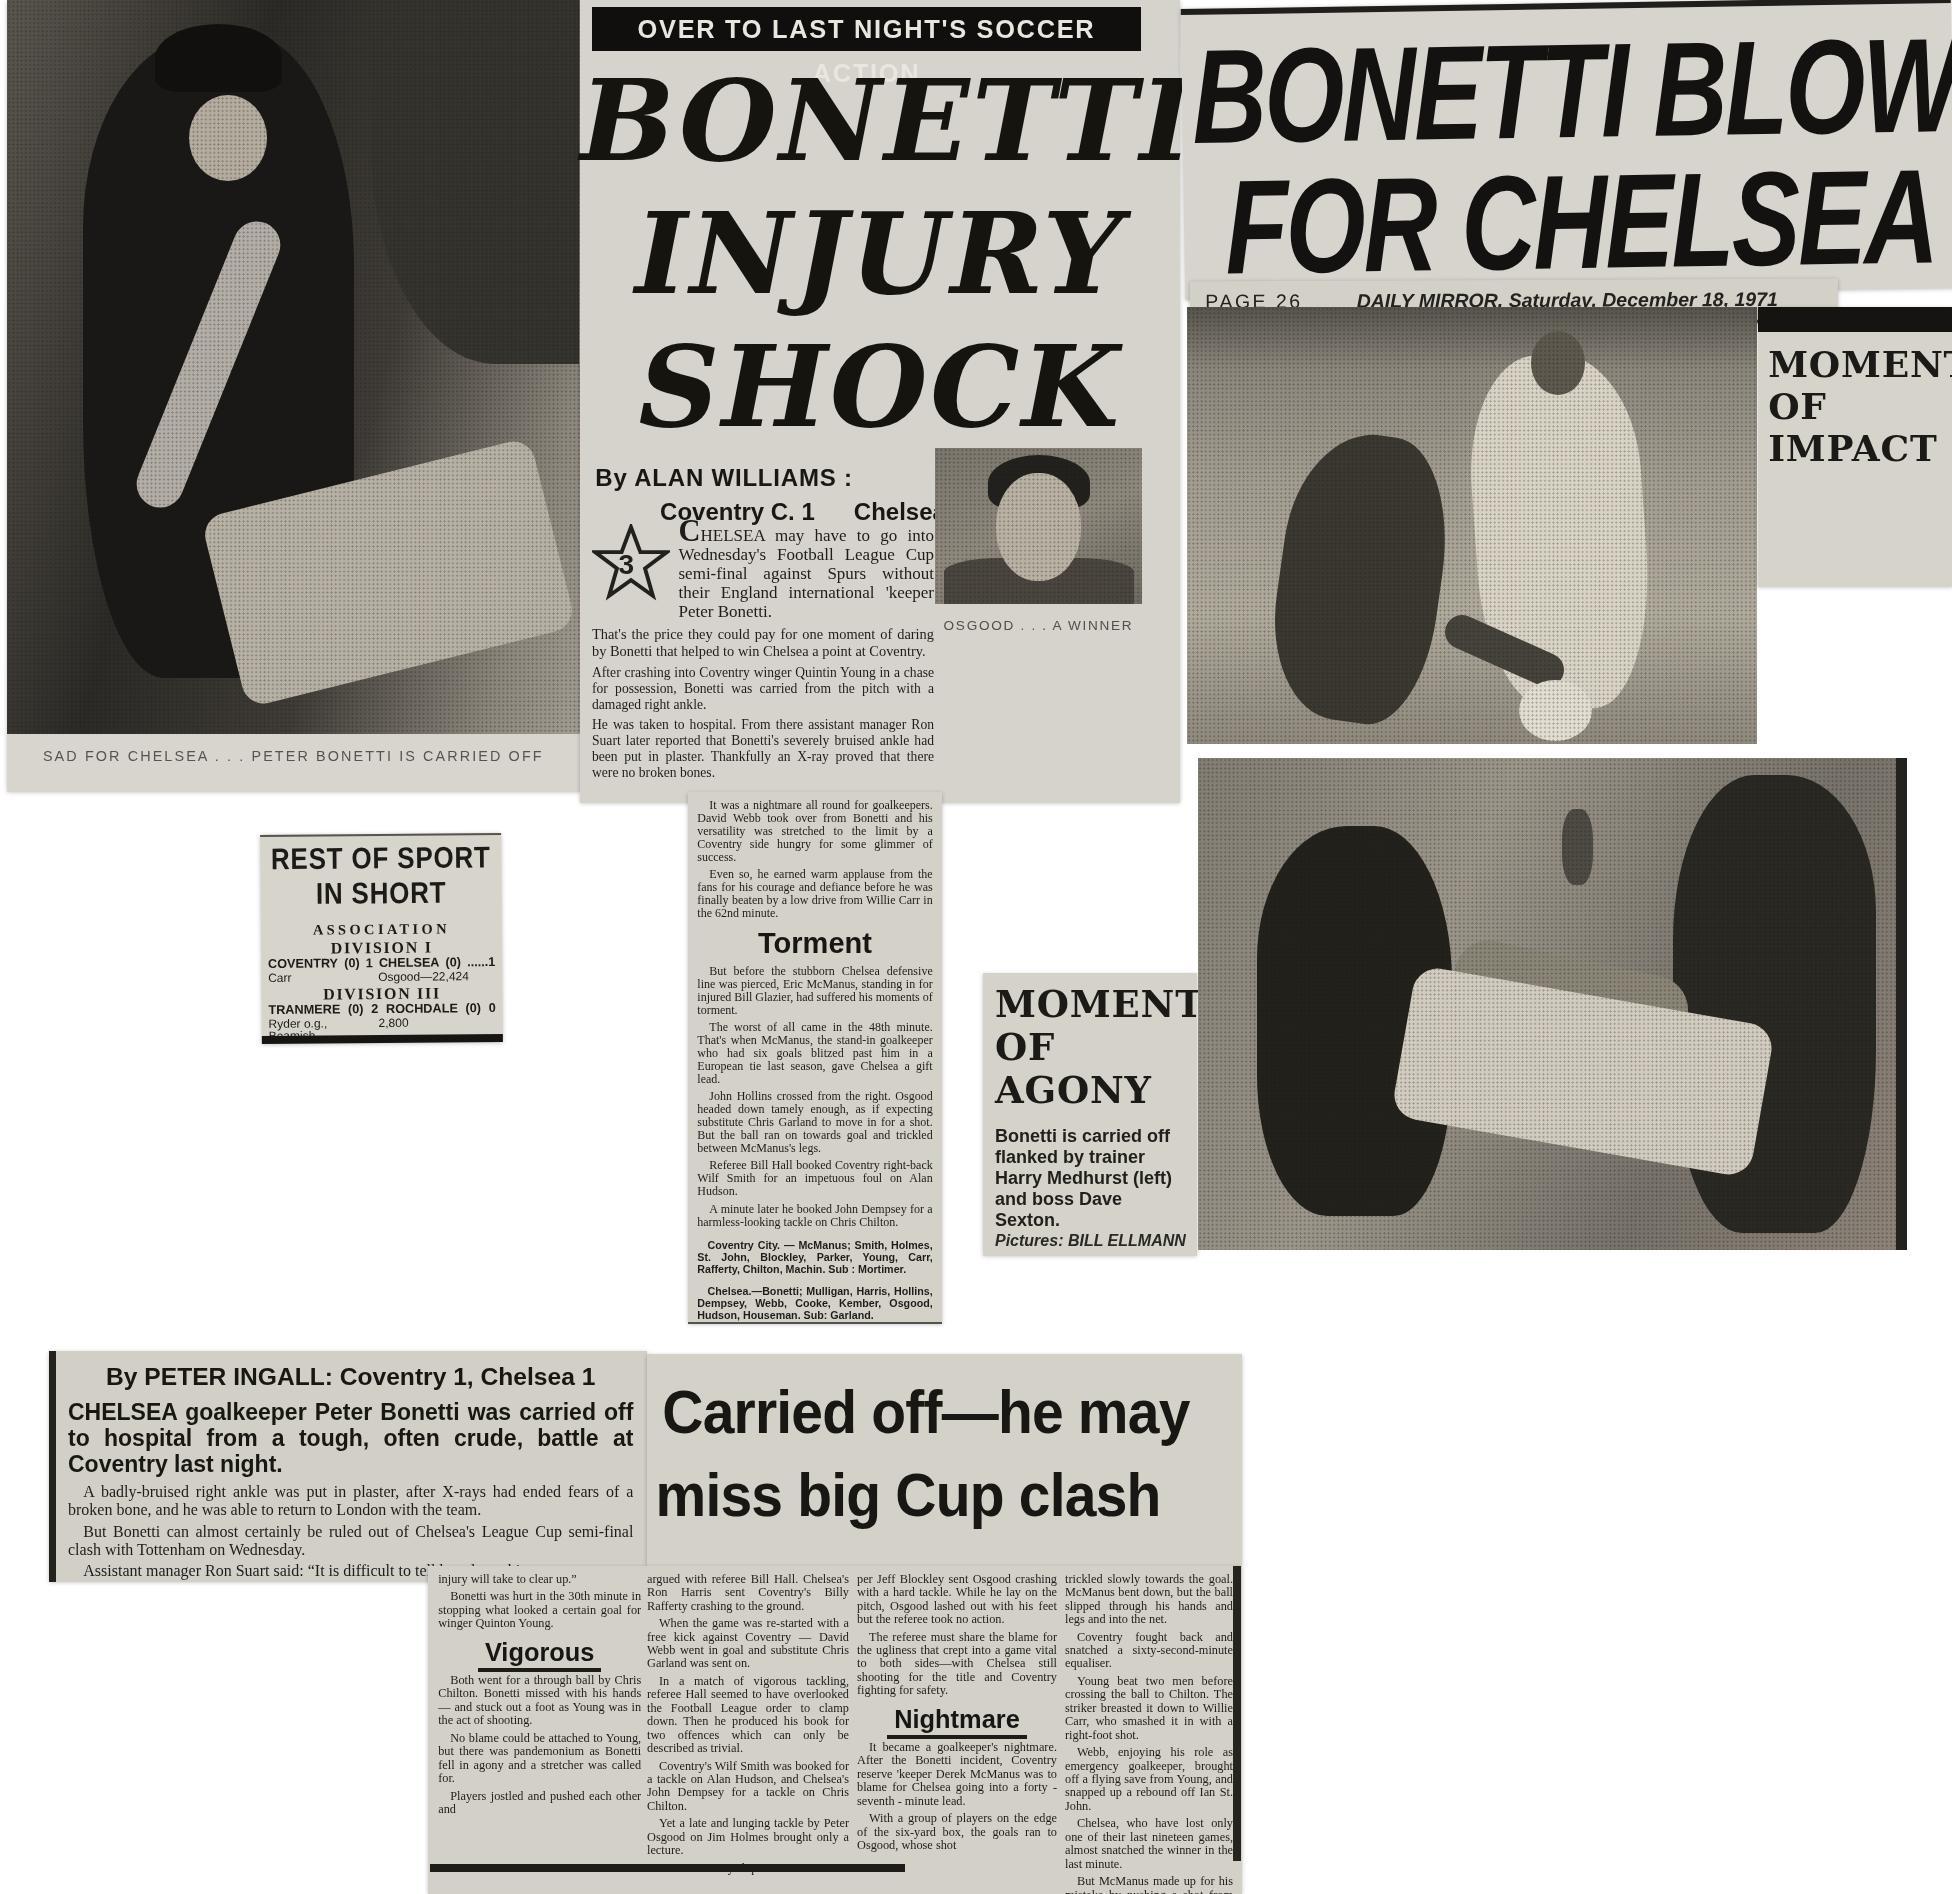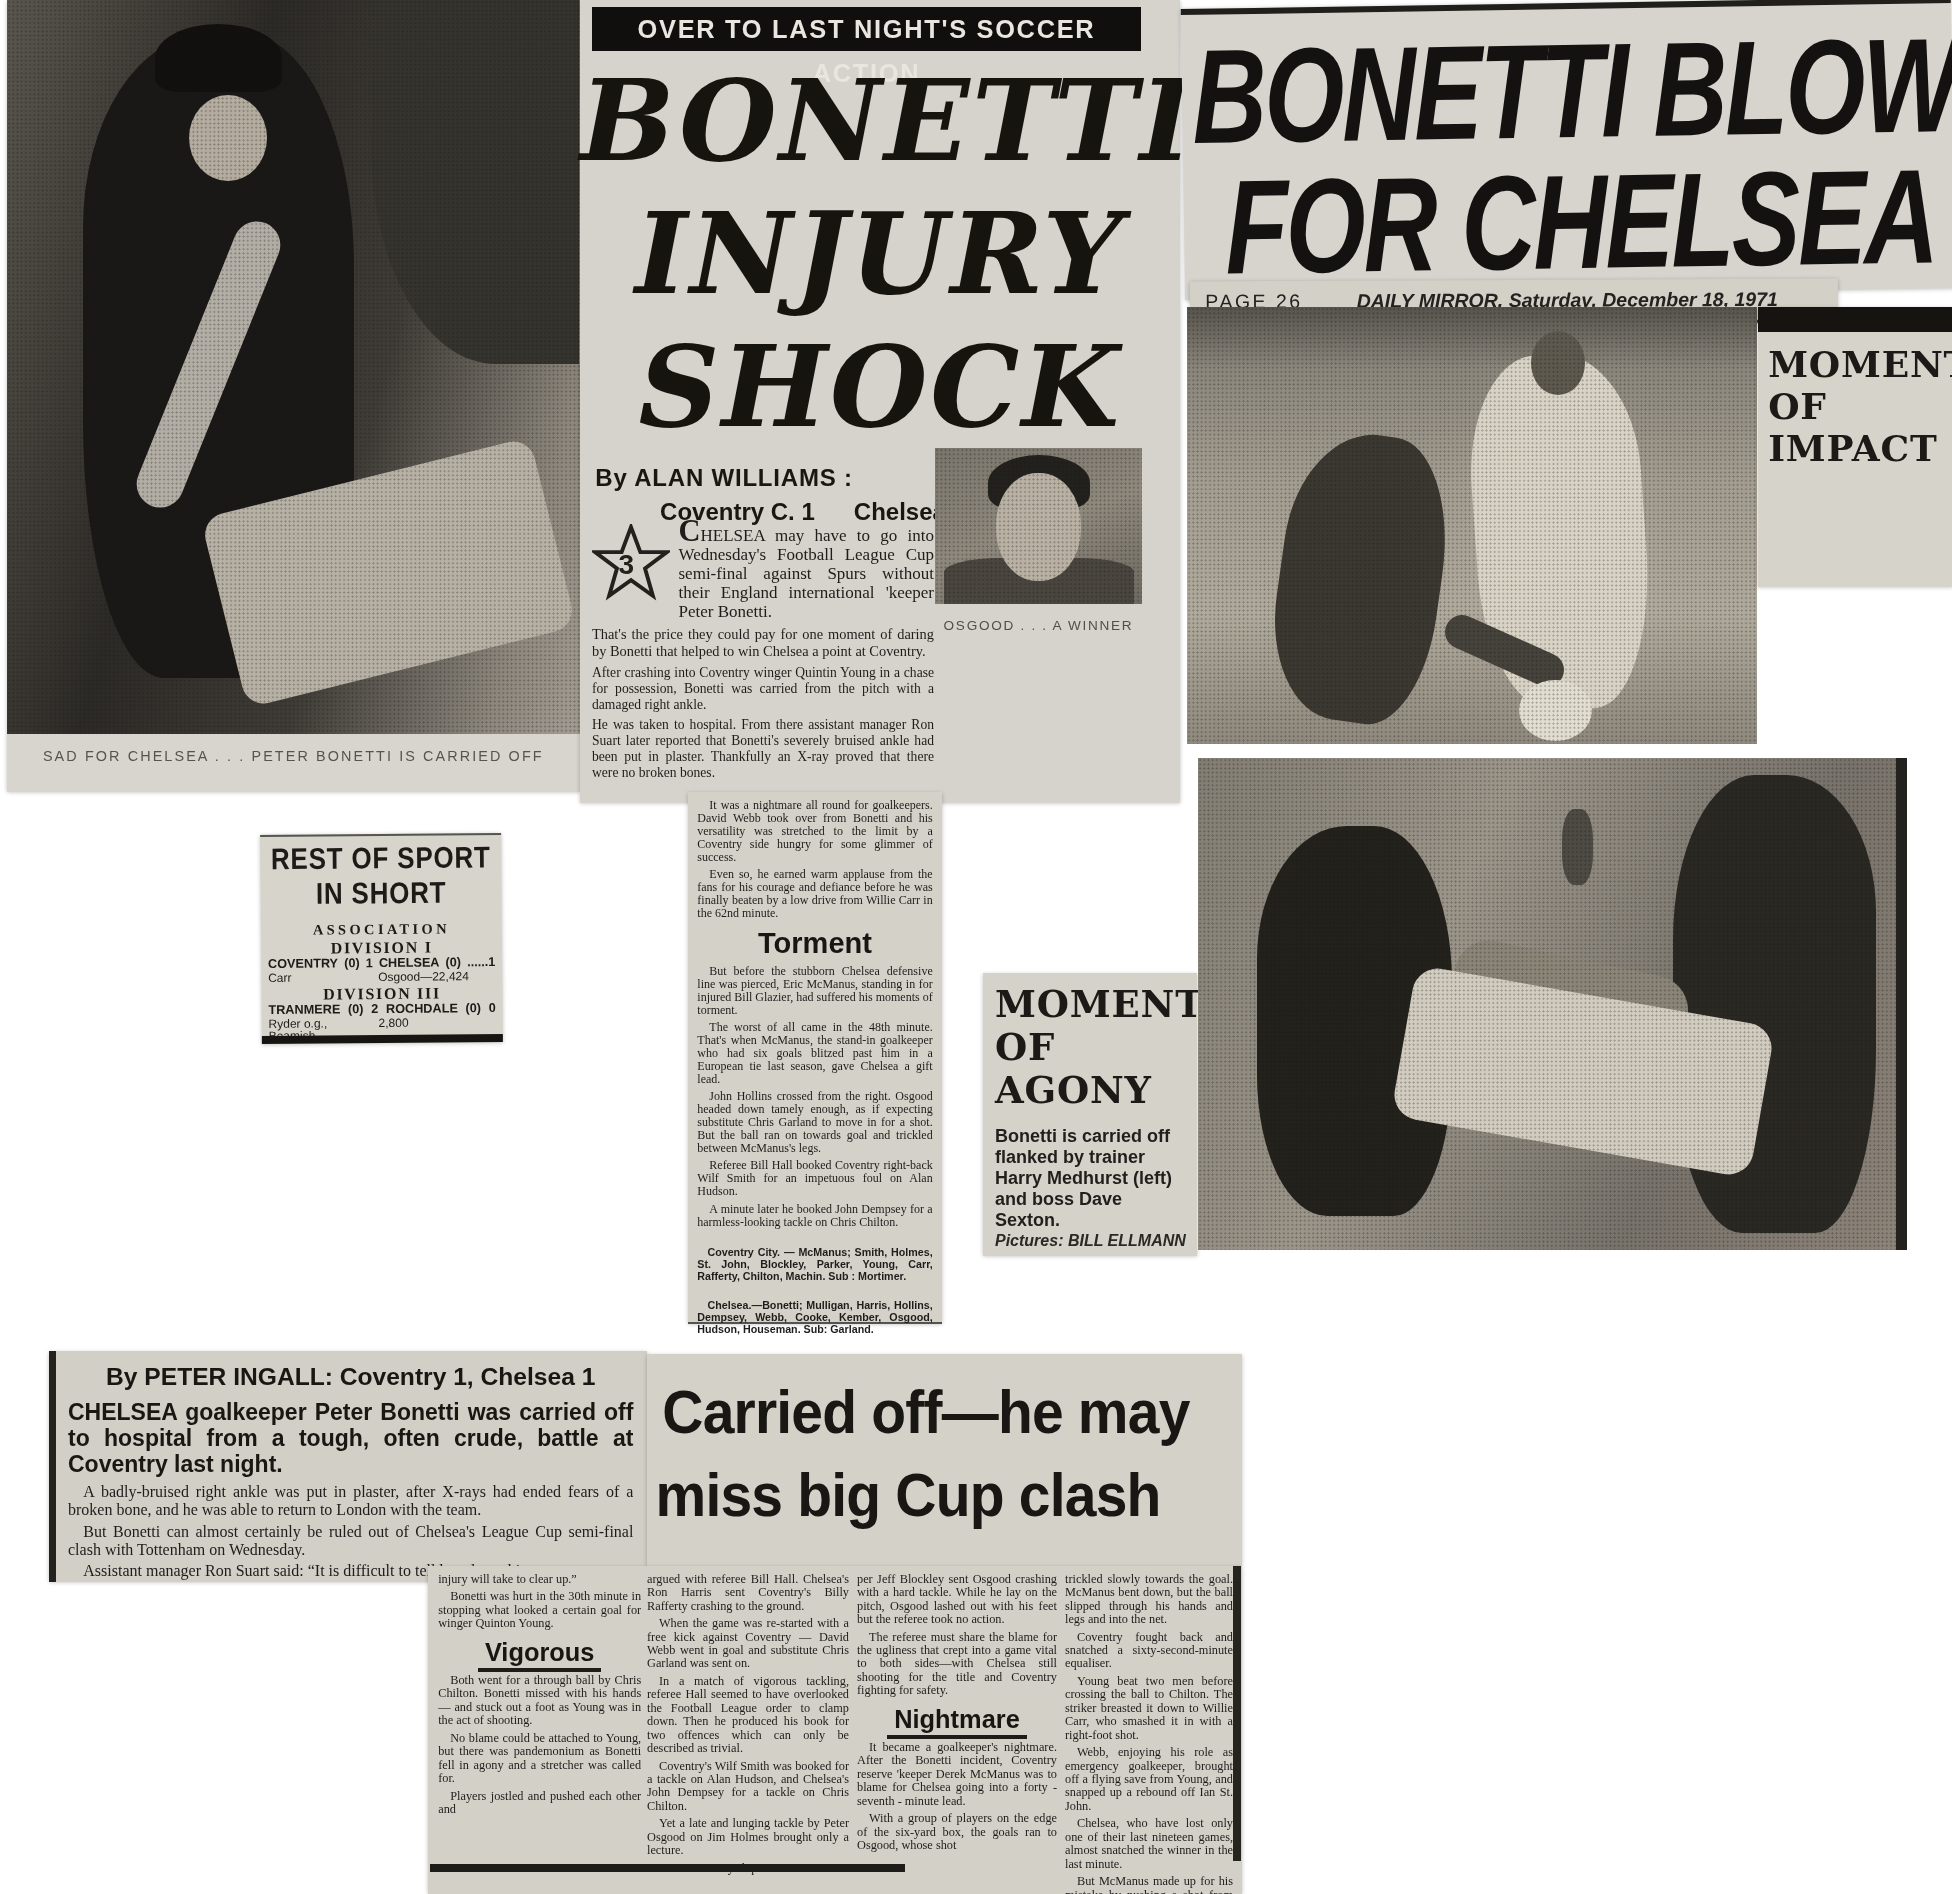--- a/index.html
+++ b/index.html
@@ -42,21 +42,21 @@
   #os-face{left:61px;top:25.4px;width:85px;height:108px;background:#b9b1a3;border-radius:48%;}
   #os-shoulders{left:8.5px;top:110px;width:190px;height:47px;background:#4a463f;border-radius:30% 30% 0 0;}
   #osgoodcap{margin-top:13.6px;text-align:center;font-size:13.6px;letter-spacing:1.7px;color:#504f49;}
 
   
   #maincol{left:688px;top:792px;width:254px;height:532px;background:#d4d1c9;padding:6.8px 9.3px;box-sizing:border-box;border-bottom:2.5px solid #55534d;}
   .col p{margin:0 0 4.2px;text-align:justify;text-indent:12px;}
   #maincol p{font-size:12px;line-height:13px;}
   .subhead{font-family:"Liberation Sans",sans-serif;font-weight:700;text-align:center;color:#171613;}
   #torment{font-size:29px;margin:6.8px 0 5.1px;}
-  #maincol p.lineup{font-family:"Liberation Sans",sans-serif;font-weight:700;font-size:10.7px;line-height:12px;text-indent:10.2px;margin-top:17px;}
+  #maincol p.lineup{font-family:"Liberation Sans",sans-serif;font-weight:700;font-size:10.7px;line-height:12px;text-indent:10.2px;margin-top:10px;}
 
   
   #rightheadclip{left:1183px;top:3.4px;width:770px;height:285px;background:#d7d4cd;transform:rotate(-0.9deg);border-top:6px solid #201f1c;}
   .rh{position:absolute;font-family:"Liberation Sans",sans-serif;font-weight:700;font-style:italic;color:#131210;letter-spacing:-2.5px;font-size:103px;line-height:1;transform:scaleY(1.3);transform-origin:left top;white-space:nowrap;}
   #rh1{left:10.2px;top:15.3px;}
   #rh2{left:41px;top:146px;}
 
   
   #mirrorstrip{left:1190px;top:280px;width:648px;height:44px;background:#d3d0c8;border-bottom:3.4px solid #3a3934;display:flex;align-items:center;gap:54px;padding:0 15.3px;box-sizing:border-box;transform:rotate(-0.25deg);}
   #pageno{font-family:"Liberation Sans",sans-serif;font-weight:400;font-size:19.5px;letter-spacing:2.5px;color:#23221f;}

